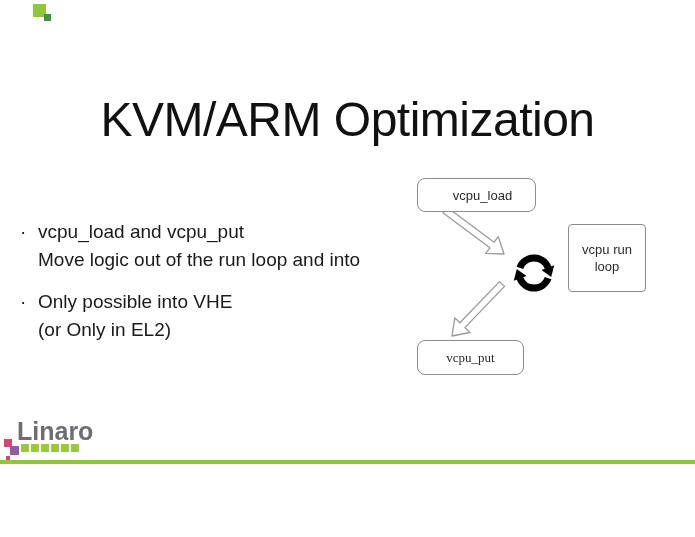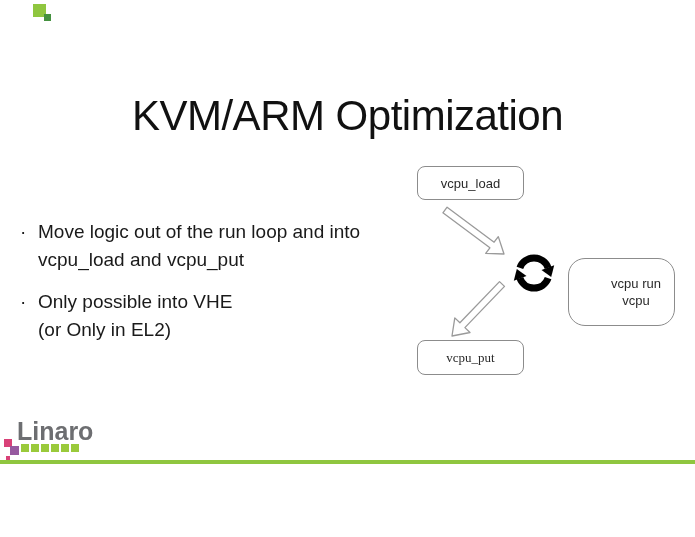--- a/index.html
+++ b/index.html
@@ -6,37 +6,37 @@
   .slide{
     position:relative;width:695px;height:537px;background:#ffffff;
     font-family:"Liberation Sans",sans-serif;overflow:hidden;
   }
   
   .corner-sq{position:absolute;left:33px;top:4px;width:13px;height:13px;background:#8fc63f;}
   .corner-sq-dark{position:absolute;left:44px;top:14px;width:7px;height:7px;background:#44913f;}
   
   .title{
     position:absolute;top:92px;left:0;width:695px;text-align:center;
-    font-size:42px;letter-spacing:-0.5px;color:#111;font-weight:400;white-space:nowrap;
+    font-size:48px;letter-spacing:-0.5px;color:#111;font-weight:400;white-space:nowrap;
   }
   
   .bullets{position:absolute;left:20px;top:218px;width:380px;color:#1a1a1a;}
   .bullet-item{display:flex;margin-top:14px;}
   .bullet-item:first-child{margin-top:0;}
   .bullet-dot{width:18px;flex:0 0 18px;font-size:19px;line-height:28px;text-align:left;}
   .bullet-text{font-size:19px;line-height:28px;}
   
   .dbox{
     position:absolute;background:#fff;border:1px solid #8c8c8c;border-radius:8px;
     display:flex;align-items:center;justify-content:center;text-align:center;
     font-size:13px;color:#2a2a2a;
   }
-  .dbox-load{left:417px;top:166px;width:105px;height:32px;}
+  .dbox-load{left:417px;top:178px;width:105px;height:32px;padding-left:12px;}
   .dbox-put{left:417px;top:340px;width:105px;height:33px;font-family:Liberation Serif, serif;}
-  .dbox-run{left:568px;top:258px;width:76px;height:66px;border-radius:17px;line-height:17px;padding-left:29px;}
+  .dbox-run{left:568px;top:224px;width:76px;height:66px;border-radius:4px;line-height:17px;}
   .diagram-svg{position:absolute;left:0;top:0;width:695px;height:537px;}
   
   .logo-text{
     position:absolute;left:17px;top:417px;font-size:25px;font-weight:bold;
     color:#6d6e71;letter-spacing:0px;text-align:right;
   }
   .logo-sq{position:absolute;width:8px;height:8px;background:#9aca3b;top:444px;}
   .logo-cl-magenta{position:absolute;left:4px;top:439px;width:8px;height:8px;background:#d94178;}
   .logo-cl-purple{position:absolute;left:10px;top:446px;width:9px;height:9px;background:#91519b;opacity:.95;}
   .logo-cl-dot{position:absolute;left:6px;top:456px;width:4px;height:4px;background:#d94178;}
@@ -49,22 +49,22 @@
 
   <div class="corner-sq"></div>
   <div class="corner-sq-dark"></div>
 
   <div class="title">KVM/ARM Optimization</div>
 
   <div class="bullets">
     <div class="bullet-item">
       <div class="bullet-dot">·</div>
       <div class="bullet-text">
+        <div>vcpu_load and vcpu_put</div>
         <div>Move logic out of the run loop and into</div>
-        <div>vcpu_load and vcpu_put</div>
       </div>
     </div>
     <div class="bullet-item">
       <div class="bullet-dot">·</div>
       <div class="bullet-text">
         <div>Only possible into VHE</div>
         <div>(or Only in EL2)</div>
       </div>
     </div>
   </div>
@@ -86,21 +86,21 @@
       </g>
     </g>
   </svg>
 
   <div class="dbox dbox-load">
     <span>vcpu_load</span>
   </div>
   <div class="dbox dbox-run">
     <span>
       <span>vcpu run</span><br>
-      <span>vcpu</span>
+      <span>loop</span>
     </span>
   </div>
   <div class="dbox dbox-put">
     <span>vcpu_put</span>
   </div>
 
   <div class="logo-text">Linaro</div>
   <div>
     <div class="logo-sq" style="left:21px"></div>
     <div class="logo-sq" style="left:31px"></div>

